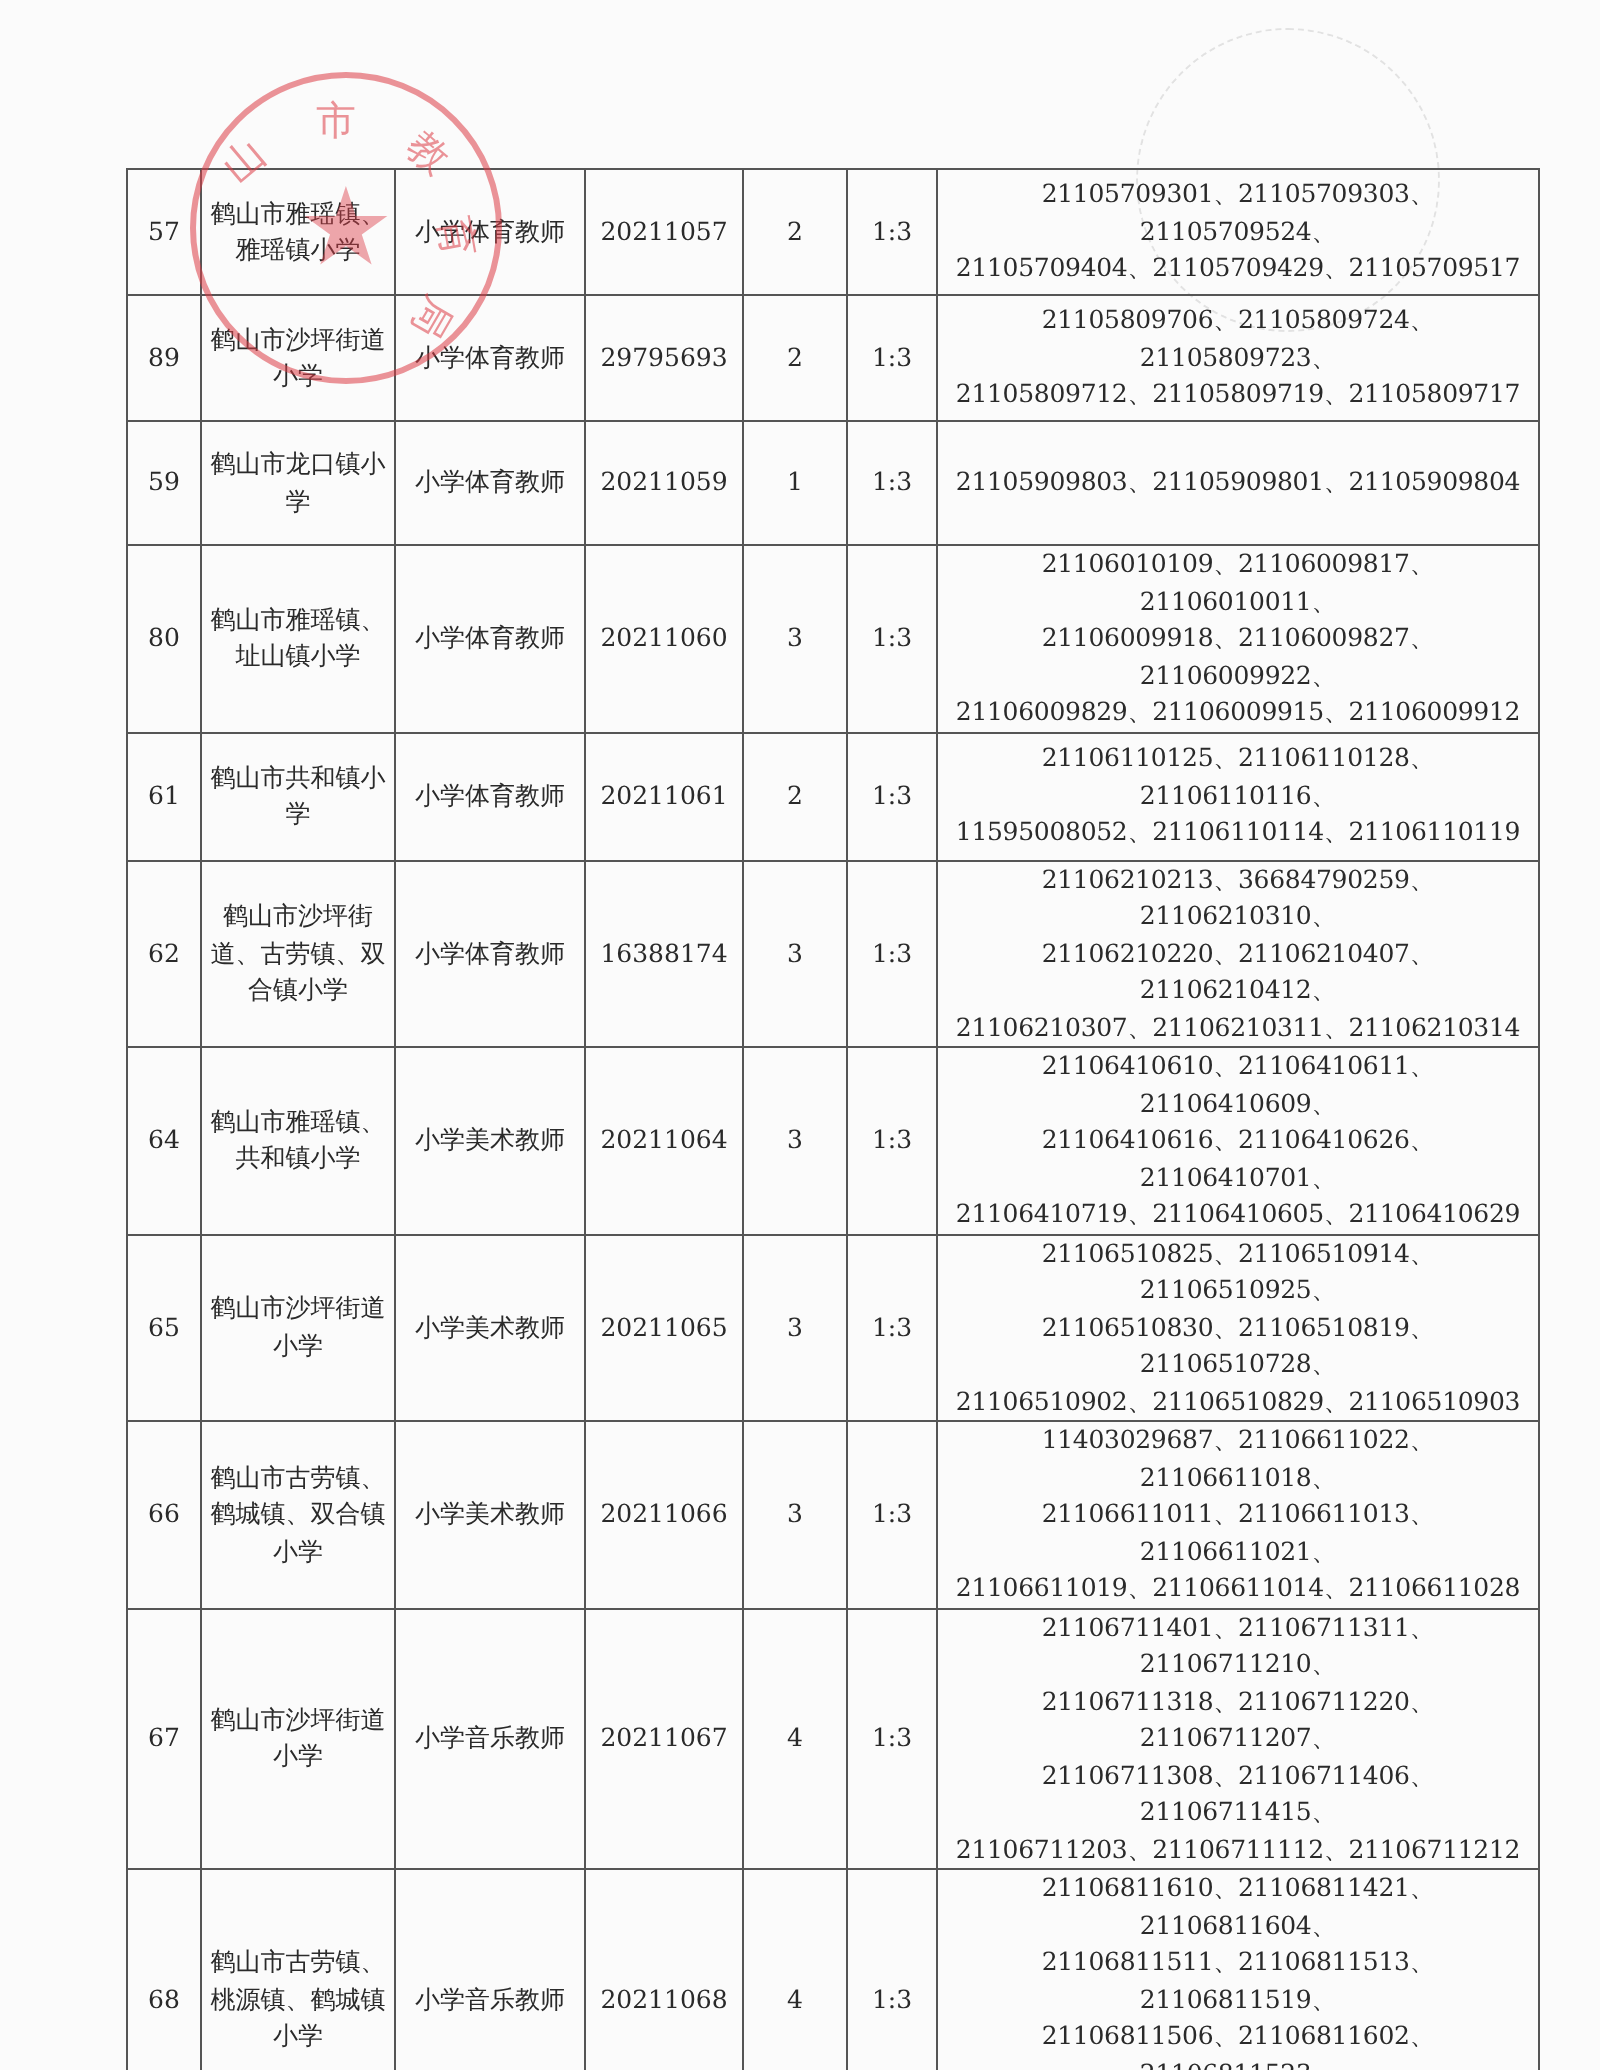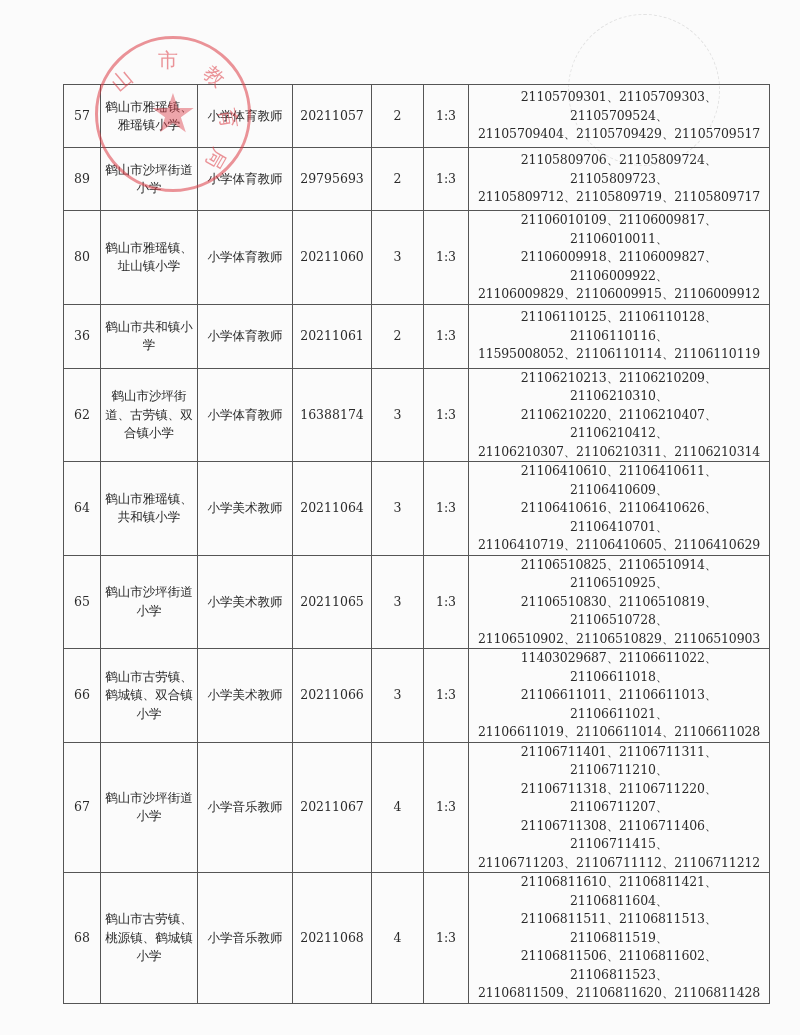--- a/index.html
+++ b/index.html
@@ -73,49 +73,58 @@
       <tr style="height: 63px;">
     <td>89</td>
     <td class="unit">鹤山市沙坪街道小学</td>
     <td>小学体育教师</td>
     <td>29795693</td>
     <td>2</td>
     <td>1:3</td>
     <td class="ids">21105809706、21105809724、21105809723、
 21105809712、21105809719、21105809717</td>
   </tr>
+      <tr style="height: 62px;">
+    <td>59</td>
+    <td class="unit">鹤山市龙口镇小学</td>
+    <td>小学体育教师</td>
+    <td>20211059</td>
+    <td>1</td>
+    <td>1:3</td>
+    <td class="ids">21105909803、21105909801、21105909804</td>
+  </tr>
       <tr style="height: 64px;">
     <td>80</td>
     <td class="unit">鹤山市雅瑶镇、址山镇小学</td>
     <td>小学体育教师</td>
     <td>20211060</td>
     <td>3</td>
     <td>1:3</td>
     <td class="ids">21106010109、21106009817、21106010011、
 21106009918、21106009827、21106009922、
 21106009829、21106009915、21106009912</td>
   </tr>
       <tr style="height: 64px;">
-    <td>36</td>
+    <td>61</td>
     <td class="unit">鹤山市共和镇小学</td>
     <td>小学体育教师</td>
     <td>20211061</td>
     <td>2</td>
     <td>1:3</td>
     <td class="ids">21106110125、21106110128、21106110116、
 11595008052、21106110114、21106110119</td>
   </tr>
       <tr style="height: 64px;">
     <td>62</td>
     <td class="unit">鹤山市沙坪街道、古劳镇、双合镇小学</td>
     <td>小学体育教师</td>
     <td>16388174</td>
     <td>3</td>
     <td>1:3</td>
-    <td class="ids">21106210213、21106210209、21106210310、
+    <td class="ids">21106210213、36684790259、21106210310、
 21106210220、21106210407、21106210412、
 21106210307、21106210311、21106210314</td>
   </tr>
       <tr style="height: 64px;">
     <td>64</td>
     <td class="unit">鹤山市雅瑶镇、共和镇小学</td>
     <td>小学美术教师</td>
     <td>20211064</td>
     <td>3</td>
     <td>1:3</td>

